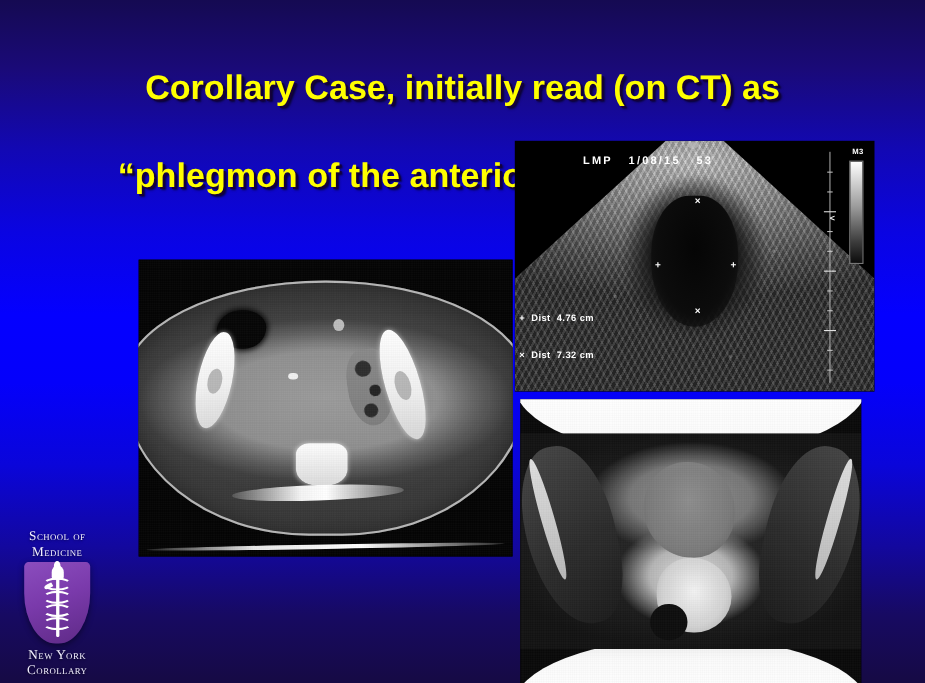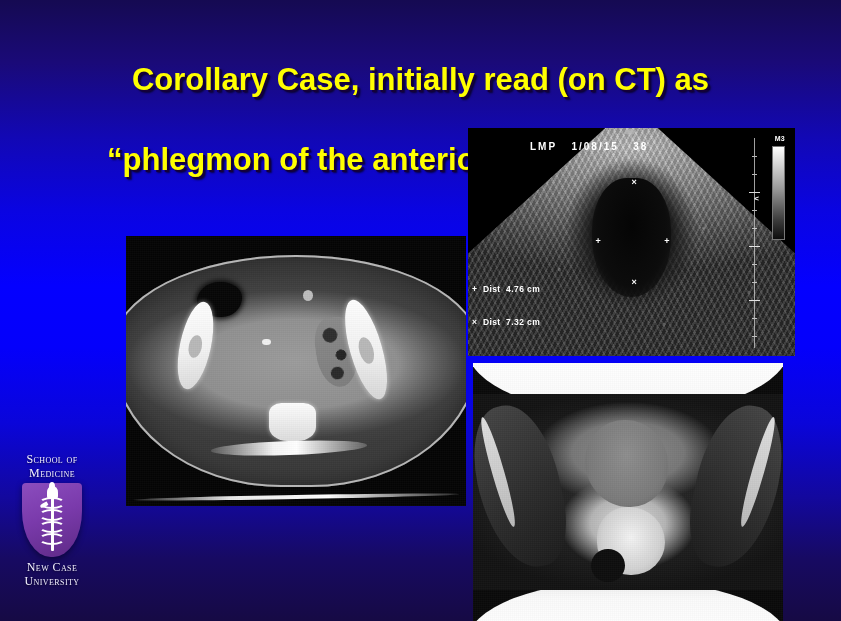--- a/index.html
+++ b/index.html
@@ -233,20 +233,21 @@
       repeating-linear-gradient(90deg, rgba(255,255,255,.05) 0 1px, rgba(0,0,0,.05) 1px 2px);
   }
 
   
   .logo{position:absolute;left:8px;top:452px;width:88px;text-align:center;}
   .logo-top,.logo-bottom{
     color:#f2f0ff;font-family:"Liberation Serif", serif;
     font-size:12px;line-height:14px;letter-spacing:.4px;
     text-shadow:0 1px 2px rgba(0,0,0,.6);
     font-variant:small-caps;
+    margin-top:28px;
   }
   .logo-top{margin-bottom:3px;}
   .logo-bottom{margin-top:3px;}
   .shield-wrap{position:relative;width:60px;height:74px;margin:0 auto;}
   .shield{
     position:absolute;inset:0;
     background:linear-gradient(160deg,#8b4dbe 0%,#7a3aab 45%,#5e2a86 100%);
     border-radius:4px 4px 48% 48%/4px 4px 62% 62%;
     box-shadow:0 2px 6px rgba(0,0,0,.45);
   }
@@ -307,21 +308,21 @@
     <div class="ct-grain"></div>
   </div>
 
   <div class="imgbox" id="us">
     <div class="us-fan"></div>
     <div class="us-speckle"></div>
     <div class="us-mass"></div>
     <div class="us-topstrip"></div>
 
 
-    <div class="us-txt us-header"><span>LMP</span>&nbsp;&nbsp;&nbsp;<span>1/08/15</span>&nbsp;&nbsp;&nbsp;<span>38</span></div>
+    <div class="us-txt us-header"><span>LMP</span>&nbsp;&nbsp;&nbsp;<span>1/08/15</span>&nbsp;&nbsp;&nbsp;<span>53</span></div>
 
     <div class="cal" style="left:39%;top:48%;">+</div>
     <div class="cal" style="left:60%;top:48%;">+</div>
     <div class="cal" style="left:50%;top:22%;">×</div>
     <div class="cal" style="left:50%;top:66%;">×</div>
 
     <div class="us-txt us-dist">
       <div><span>+</span>&nbsp;&nbsp;<span>Dist</span>&nbsp;&nbsp;<span>4.76 cm</span></div>
       <div><span>×</span>&nbsp;&nbsp;<span>Dist</span>&nbsp;&nbsp;<span>7.32 cm</span></div>
     </div>
@@ -368,16 +369,16 @@
         <div class="flame"></div>
       </div>
       <div class="snake">
         <span class="s1"></span>
           <span class="s2"></span>
           <span class="s3"></span>
           <span class="s4"></span>
         <div class="snake-head"></div>
       </div>
     </div>
-    <div class="logo-bottom">New Case University</div>
+    <div class="logo-bottom">New York Corollary</div>
   </div>
 
 </div>
 
 </body></html>

